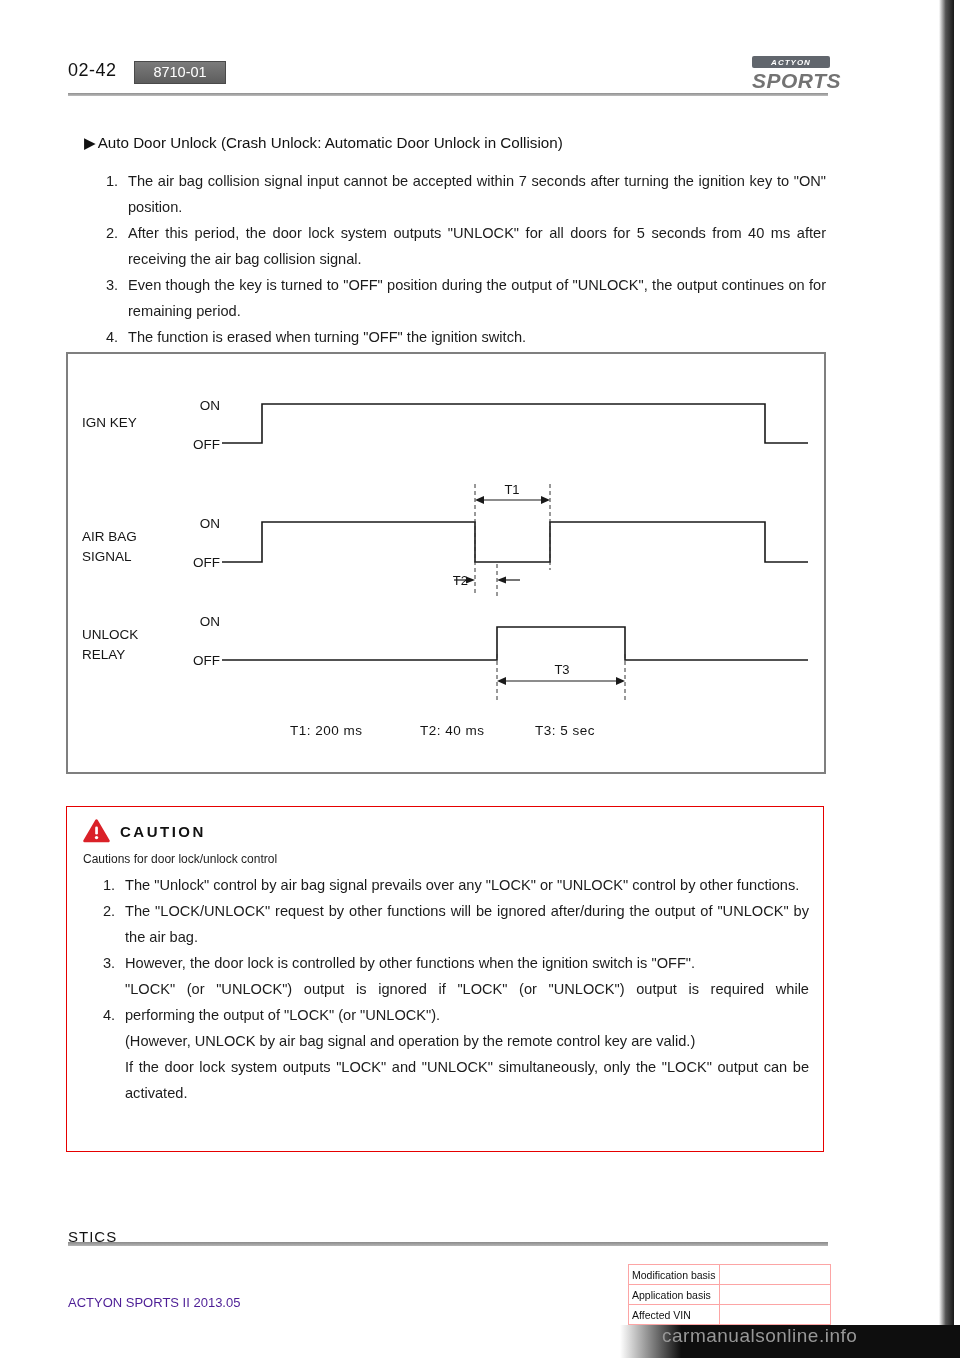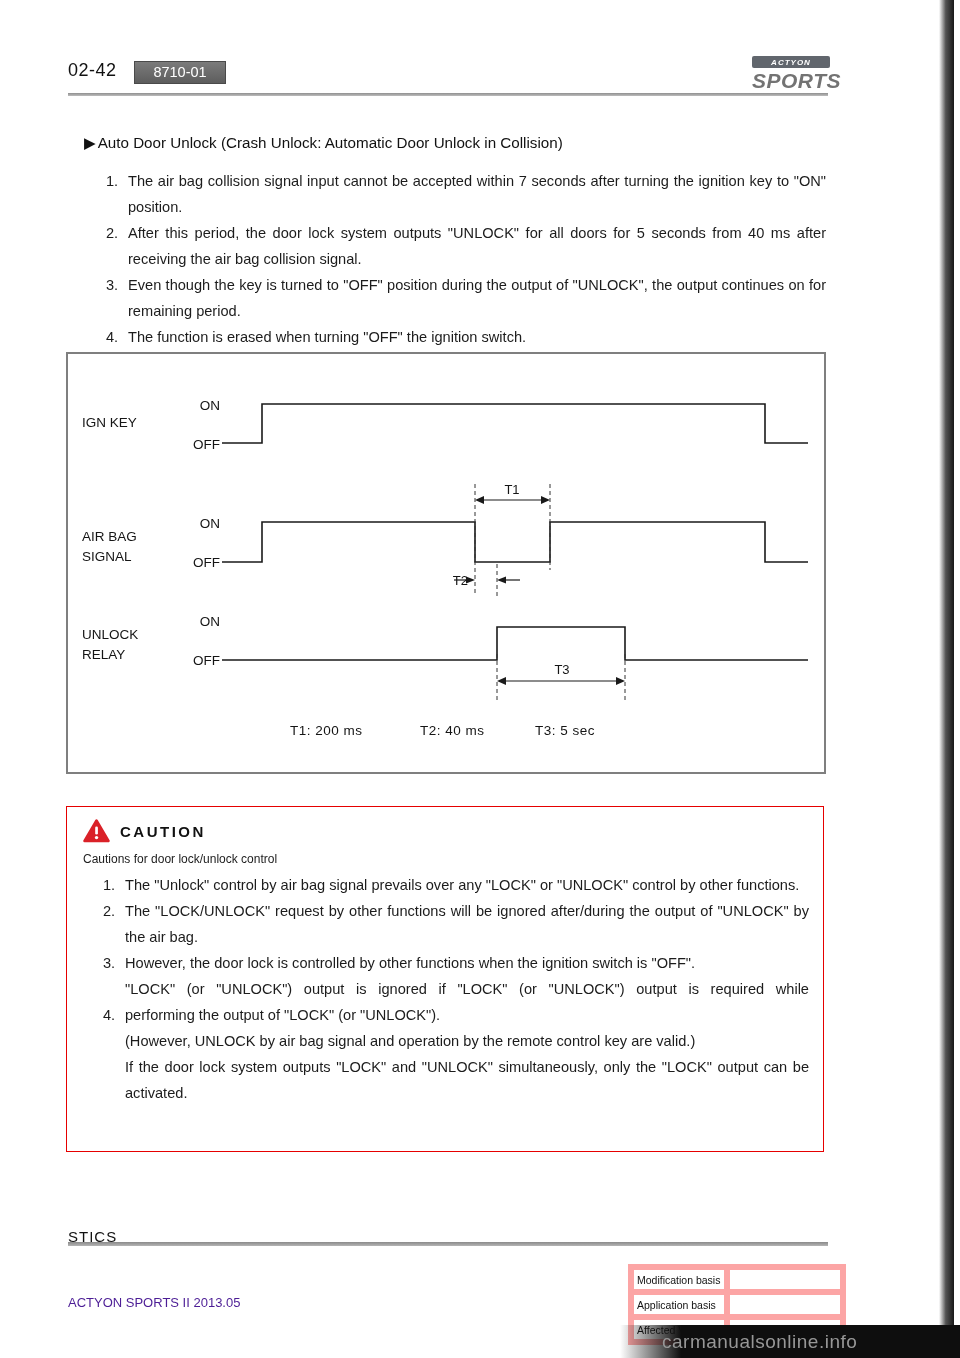--- a/index.html
+++ b/index.html
@@ -45,30 +45,30 @@
   .caution-title { font-size:15px; font-weight:bold; letter-spacing:2.5px; color:#111; }
   .caution-sub { margin:9px 0 0 16px; font-size:12px; }
   .caution-list { margin:6px 14px 0 36px; font-size:14.6px; line-height:26px; }
 
   
   .footer-rule { position:absolute; left:68px; top:1242px; width:760px; height:4px;
     background:linear-gradient(to bottom,#8a8a8a,#b5b5b5); }
   .footer-system { position:absolute; left:68px; top:1228px; font-size:15px; letter-spacing:1px; color:#111; }
   .footer-model { position:absolute; left:68px; top:1295px; font-size:13px; color:#4c1d95; }
   .footer-table { position:absolute; left:628px; top:1264px; border-collapse:collapse; }
-  .footer-table td { border:6px solid #fca5a5; height:19px; font-size:10.5px; padding:0 3px; color:#111; }
+  .footer-table td { border:1px solid #fca5a5; height:19px; font-size:10.5px; padding:0 3px; color:#111; }
   .ft-label { width:84px; }
   .ft-value { width:104px; }
 
   
   .edge-strip { position:absolute; right:6px; top:0; width:15px; height:100%;
     background:linear-gradient(to right, rgba(25,25,25,0), rgba(25,25,25,0.75) 45%, #181818); }
   .wm-band { position:absolute; right:0; bottom:0; width:340px; height:33px;
     background:linear-gradient(to right, rgba(10,10,10,0), #0e0e0e 18%);
-    display:flex; align-items:center; }
+    display:flex; }
   .wm-text { margin-left:42px; color:#979797; font-size:19px; letter-spacing:0.5px; }
 </style>
 </head>
 <body>
 
 <div class="page">
 
   <div class="page-number">02-42</div>
   <div class="section-badge">8710-01</div>
   <div class="logo">

